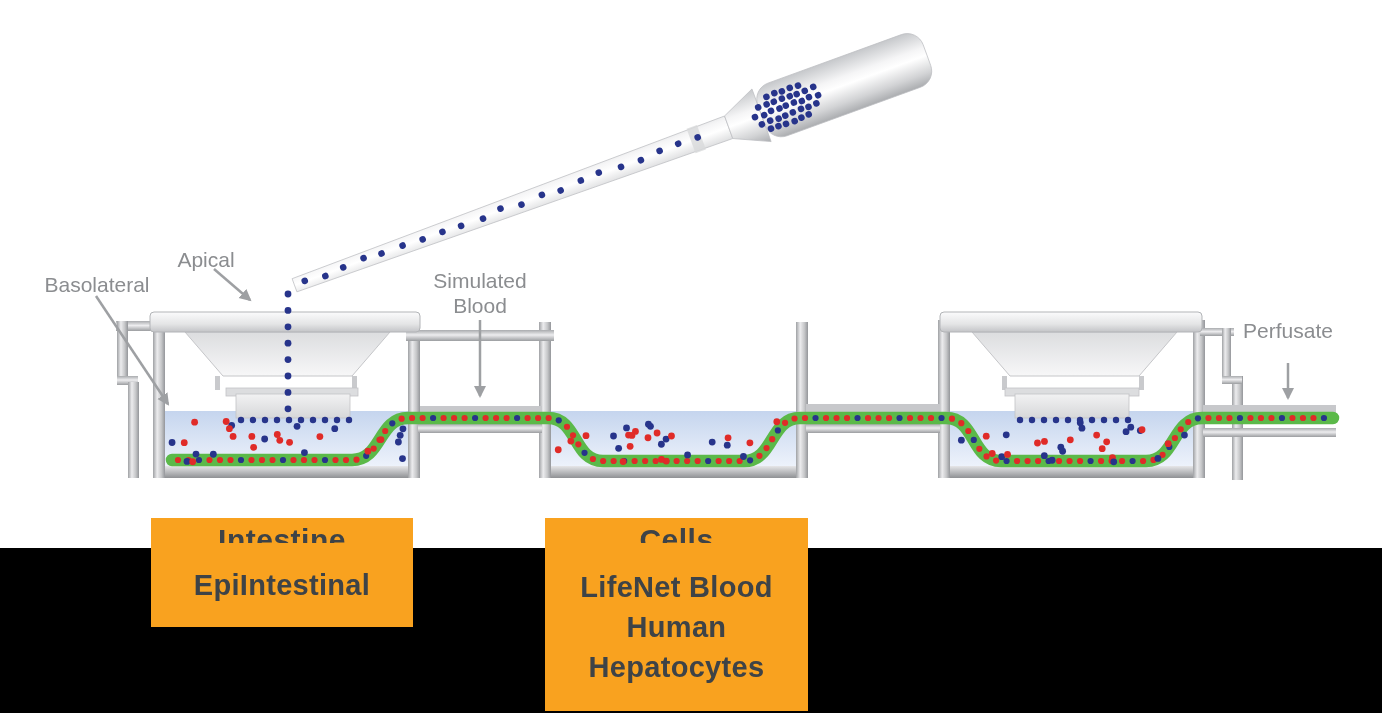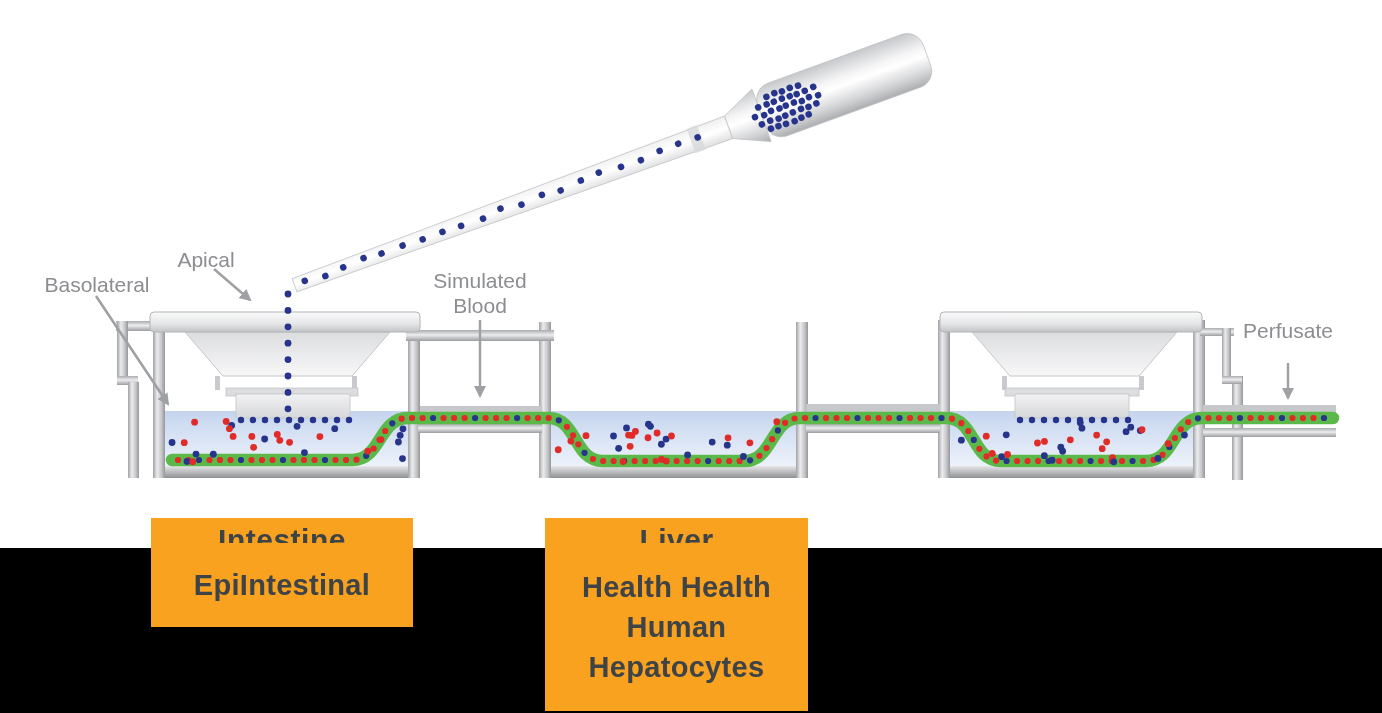--- a/index.html
+++ b/index.html
@@ -453,18 +453,18 @@
   </svg>
 
   <div class="black-band"></div>
 
   <div class="glabel" style="left:97px;top:272px;">Basolateral</div>
   <div class="glabel" style="left:206px;top:247px;">Apical</div>
   <div class="glabel" style="left:480px;top:268px;width:104px;">Simulated Blood</div>
   <div class="glabel" style="left:1288px;top:318px;">Perfusate</div>
 
   <div class="obox row1 b-intestine">Intestine</div>
-  <div class="obox row1 b-liver">Liver</div>
+  <div class="obox row1 b-liver">Cells</div>
 
   <div class="obox row2 h84 b-epi">EpiIntestinal</div>
-  <div class="obox row2 h168 b-lifenet">Health Health Human Hepatocytes</div>
+  <div class="obox row2 h168 b-lifenet">LifeNet Blood Human Hepatocytes</div>
 
 </div>
 
 </body></html>

